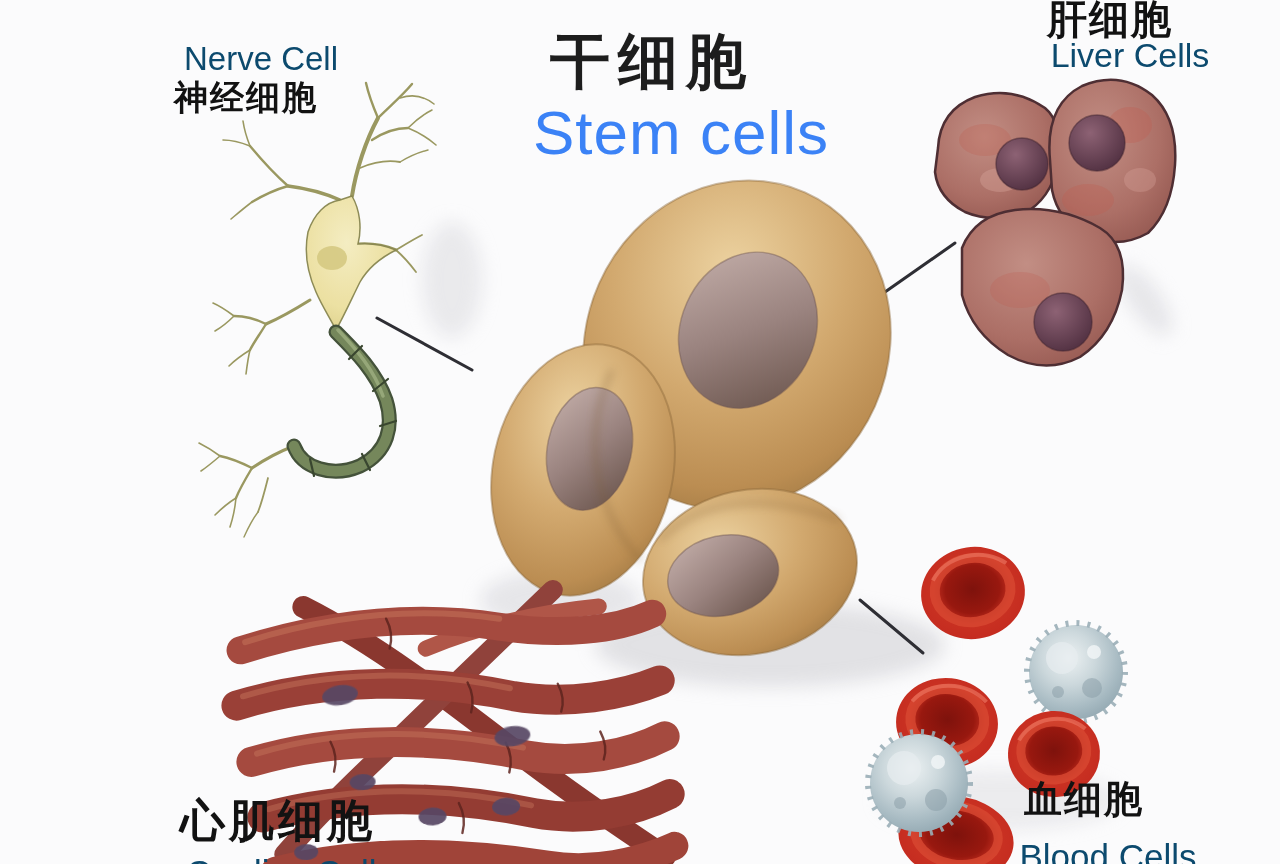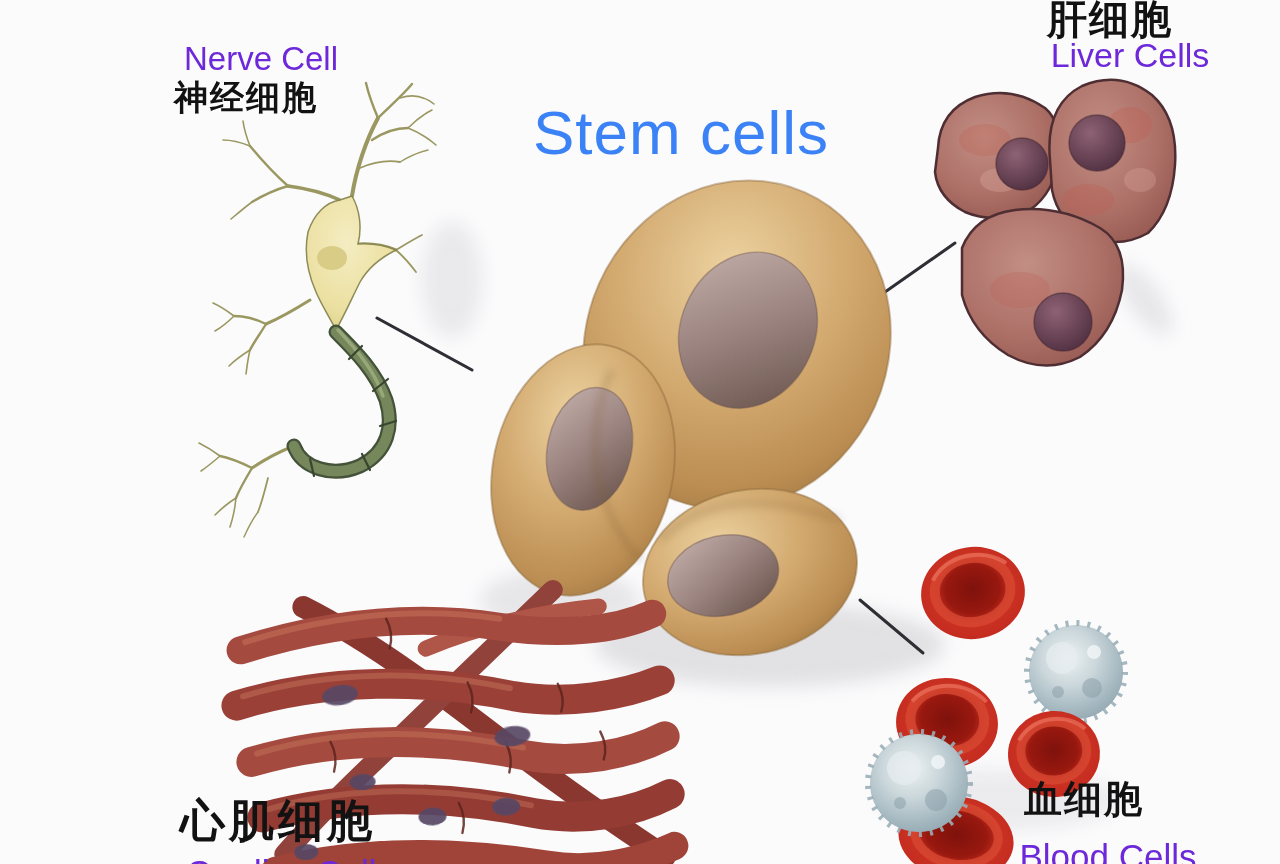--- a/index.html
+++ b/index.html
@@ -5,21 +5,21 @@
   html,body{margin:0;padding:0;background:#e8e8e8;}
   .stage{
     position:relative;width:1280px;height:864px;overflow:hidden;
     background:#fbfbfc;font-family:"Liberation Sans",sans-serif;
   }
   .stage svg{position:absolute;left:0;top:0;}
   .lbl{position:absolute;transform:translateX(-50%);white-space:nowrap;
        text-align:center;line-height:1.05;color:#151515;}
   .title-zh{font-size:60px;font-weight:700;letter-spacing:8px;color:#1d1d1d;}
   .title-en{font-size:62px;font-weight:400;color:#3b82f6;letter-spacing:1px;}
-  .sub-en{font-size:34px;color:#6d28d9;}
+  .sub-en{font-size:34px;color:#0c4a6e;}
   .sub-zh{font-weight:700;color:#121212;}
   .nerve-en{font-size:33px;}
   .nerve-zh{font-size:34px;letter-spacing:2px;}
   .liver-zh{font-size:40px;letter-spacing:2px;}
   .liver-en{font-size:34px;}
   .cardiac-zh{font-size:45px;letter-spacing:4px;}
   .cardiac-en{font-size:35px;}
   .blood-zh{font-size:38px;letter-spacing:2px;}
   .blood-en{font-size:35px;}
 </style>
@@ -263,20 +263,21 @@
       <circle cx="919" cy="783" r="49" fill="url(#wbcGrad)"></circle>
       <circle cx="919" cy="783" r="51" fill="none" stroke="#9aaeb7" stroke-width="6" stroke-dasharray="3 8" opacity="0.9"></circle>
       <circle cx="904" cy="768" r="17" fill="#e7edef" opacity="0.7"></circle>
       <circle cx="936" cy="800" r="11" fill="#879ca6" opacity="0.5"></circle>
       <circle cx="900" cy="803" r="6" fill="#879ca6" opacity="0.5"></circle>
       <circle cx="938" cy="762" r="7" fill="#f2f6f7" opacity="0.8"></circle>
     </g>
   </g>
 </svg>
 
+  <div class="lbl title-zh" style="left:652px;top:30px;">干细胞</div>
   <div class="lbl title-en" style="left:681px;top:100px;">Stem cells</div>
 
   <div class="lbl sub-en nerve-en" style="left:261px;top:42px;">Nerve Cell</div>
   <div class="lbl sub-zh nerve-zh" style="left:246px;top:80px;">神经细胞</div>
 
   <div class="lbl sub-zh liver-zh" style="left:1110px;top:-2px;">肝细胞</div>
   <div class="lbl sub-zh cardiac-zh" style="left:278px;top:797px;">心肌细胞</div>
 
   <div class="lbl sub-en liver-en" style="left:1130px;top:38px;">Liver Cells</div>
   <div class="lbl sub-en cardiac-en" style="left:290px;top:855px;">Cardiac Cells</div>

